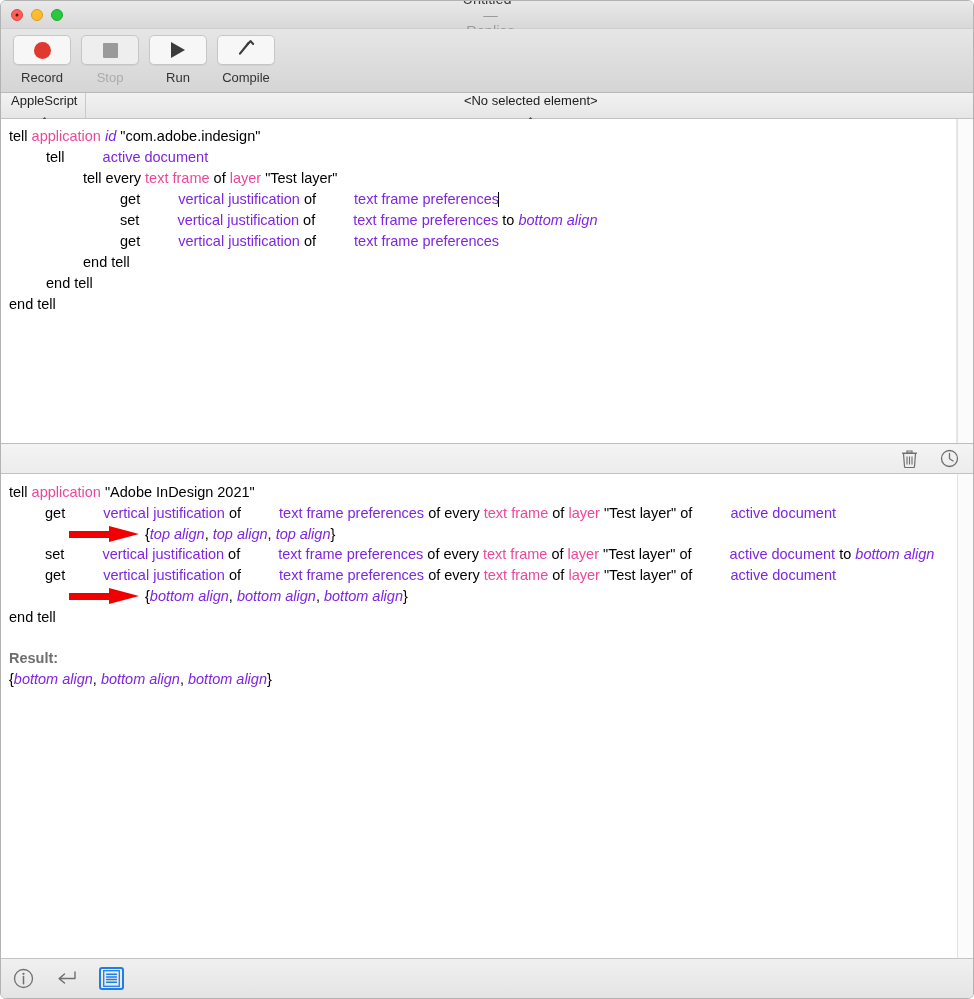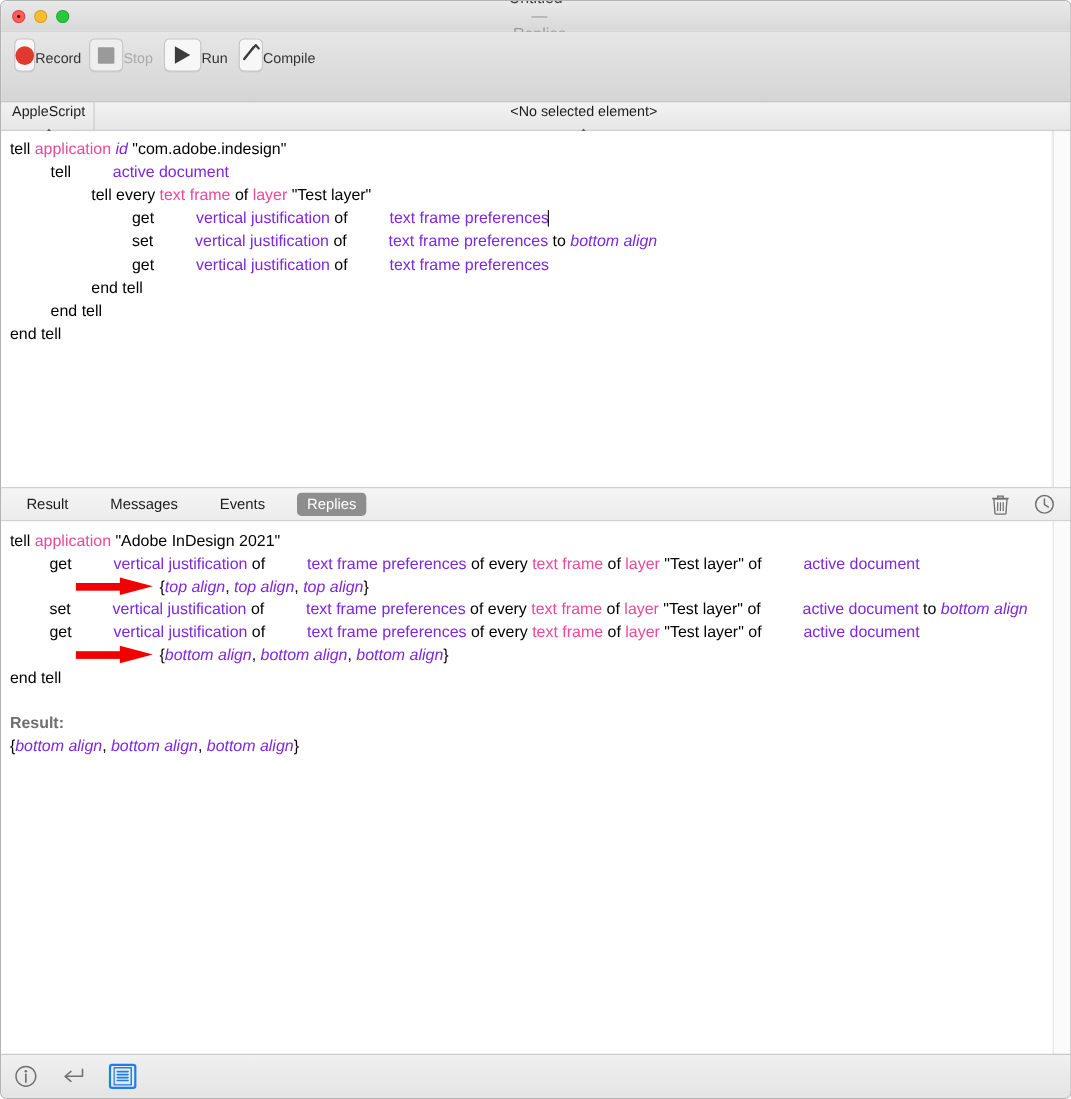--- a/index.html
+++ b/index.html
@@ -63,21 +63,21 @@
     background: linear-gradient(to bottom, #e6e6e6, #d5d5d5);
     border-bottom: 1px solid #b9b9b9;
     display: flex;
     align-items: flex-start;
     padding: 6px 12px 0 12px;
     position: relative;
   }
   .tb-group { display: flex; gap: 10px; }
   .tb-item {
     width: 58px;
-    display: flex; 
+    display: flex; flex-direction: column;
     align-items: center;
   }
   .tb-btn {
     width: 58px; height: 30px;
     background: #f7f7f7;
     border: 1px solid #c6c6c6;
     border-radius: 5px;
     display: flex; align-items: center; justify-content: center;
     box-shadow: 0 1px 0 rgba(0,0,0,0.05);
   }
@@ -374,26 +374,20 @@
     </div>
   </div>
 
   <div class="editor">
     <div class="code" id="code-area"><div style="padding-left: 0px;"><span class="kw">tell</span><span class=""> </span><span class="blu">application</span><span class=""> </span><span class="puri">id</span><span class=""> </span><span class="str">"com.adobe.indesign"</span></div><div style="padding-left: 37px;"><span class="kw">tell</span><span class=""> </span><span class="pur">active document</span></div><div style="padding-left: 74px;"><span class="kw">tell every</span><span class=""> </span><span class="blu">text frame</span><span class=""> </span><span class="kw">of</span><span class=""> </span><span class="blu">layer</span><span class=""> </span><span class="str">"Test layer"</span></div><div style="padding-left: 111px;"><span class="kw">get</span><span class=""> </span><span class="pur">vertical justification</span><span class=""> </span><span class="kw">of</span><span class=""> </span><span class="pur">text frame preferences</span><span class="caret"></span></div><div style="padding-left: 111px;"><span class="kw">set</span><span class=""> </span><span class="pur">vertical justification</span><span class=""> </span><span class="kw">of</span><span class=""> </span><span class="pur">text frame preferences</span><span class=""> </span><span class="kw">to</span><span class=""> </span><span class="puri">bottom align</span></div><div style="padding-left: 111px;"><span class="kw">get</span><span class=""> </span><span class="pur">vertical justification</span><span class=""> </span><span class="kw">of</span><span class=""> </span><span class="pur">text frame preferences</span></div><div style="padding-left: 74px;"><span class="kw">end tell</span></div><div style="padding-left: 37px;"><span class="kw">end tell</span></div><div style="padding-left: 0px;"><span class="kw">end tell</span></div></div>
     <div class="scroll-gutter2"></div>
     <div class="scroll-gutter"></div>
   </div>
 
   <div class="tabbar">
-    <div id="tabs-host" style="display:flex;align-items:center;">
-        <div class="tab">Result</div>
-        <div class="tab">Messages</div>
-        <div class="tab">Events</div>
-        <div class="tab active">Replies</div>
-      </div>
     <div class="tabbar-icons">
       <span>
         <svg width="17" height="19" viewBox="0 0 17 19">
           <path d="M2.5 4.5 h12 l-1 13 a1 1 0 0 1 -1 1 h-8 a1 1 0 0 1 -1 -1 z" fill="none" stroke="#6f6f6f" stroke-width="1.2"></path>
           <path d="M1 4.2 h15" stroke="#6f6f6f" stroke-width="1.3"></path>
           <path d="M6 2 h5 v2.2 h-5 z" fill="none" stroke="#6f6f6f" stroke-width="1.2"></path>
           <path d="M6 7.5 v8 M8.5 7.5 v8 M11 7.5 v8" stroke="#6f6f6f" stroke-width="1.1"></path>
         </svg>
       </span>
       <span>

